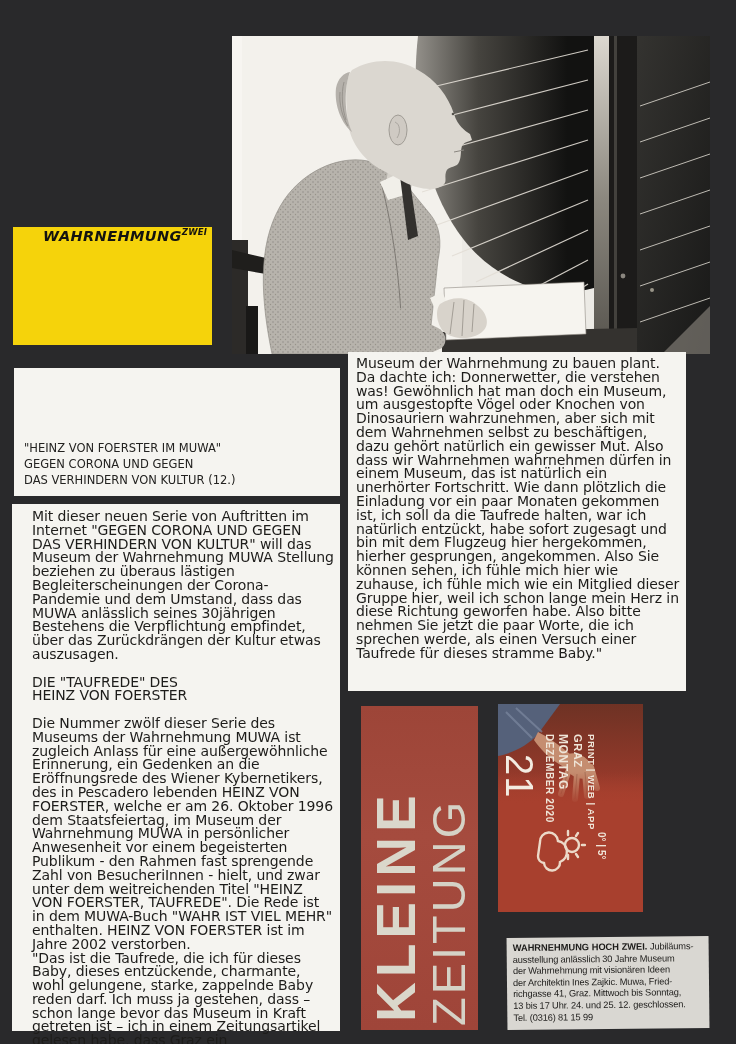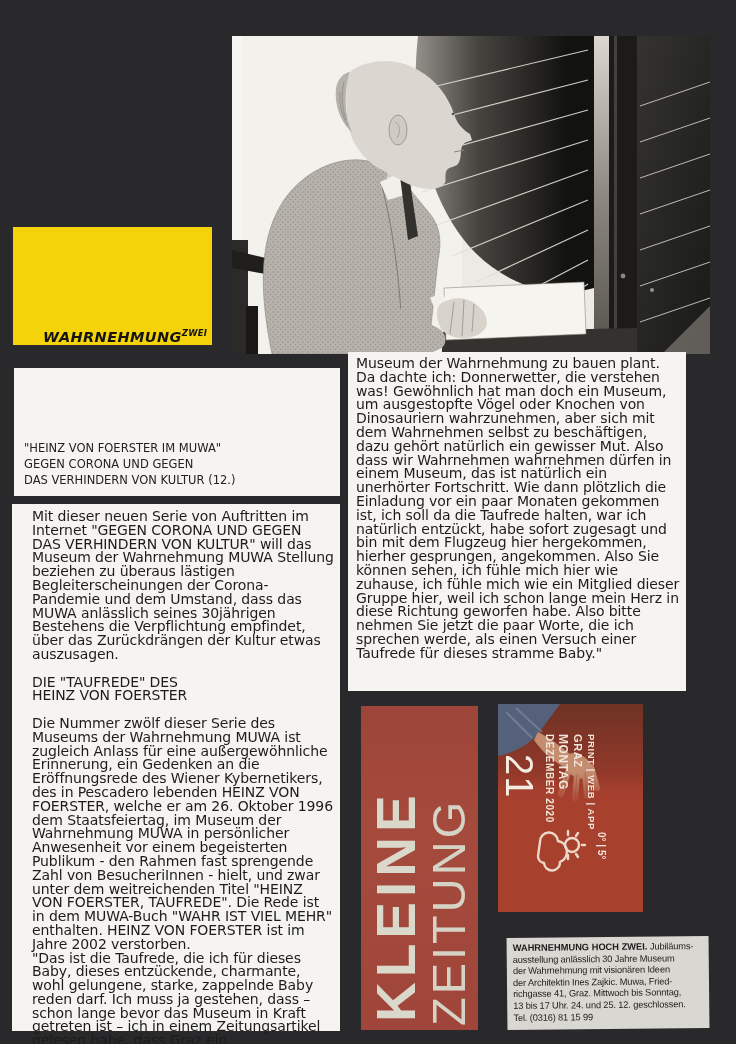--- a/index.html
+++ b/index.html
@@ -4,21 +4,21 @@
 <style>
   html,body{margin:0;padding:0;background:#111;}
   #page{position:relative;width:736px;height:1044px;background:#29292b;overflow:hidden;
         font-family:"DejaVu Sans",sans-serif;}
   .paper{position:absolute;background:#f5f4f0;color:#1d1c1a;}
   .bodytext{font-size:14px;line-height:13.8px;letter-spacing:-0.1px;}
   .preline{white-space:pre-line;}
 
   
   #yellow-card{left:13px;top:227px;width:199px;height:118px;background:#f5d30b;
-               display:flex;align-items:flex-end;}
+               display:flex;align-items:flex-start;}
   #yellow-card .brand{margin-left:30px;font-weight:bold;font-style:italic;
                font-size:14.5px;letter-spacing:0.4px;color:#141310;}
   #yellow-card sup{font-size:8.5px;letter-spacing:0.2px;}
 
   
   #heading-block{left:14px;top:368px;width:326px;height:128px;}
   #heading-block .htext{position:absolute;left:10px;bottom:8px;font-size:11.5px;
                line-height:16px;color:#232220;}
 
   

